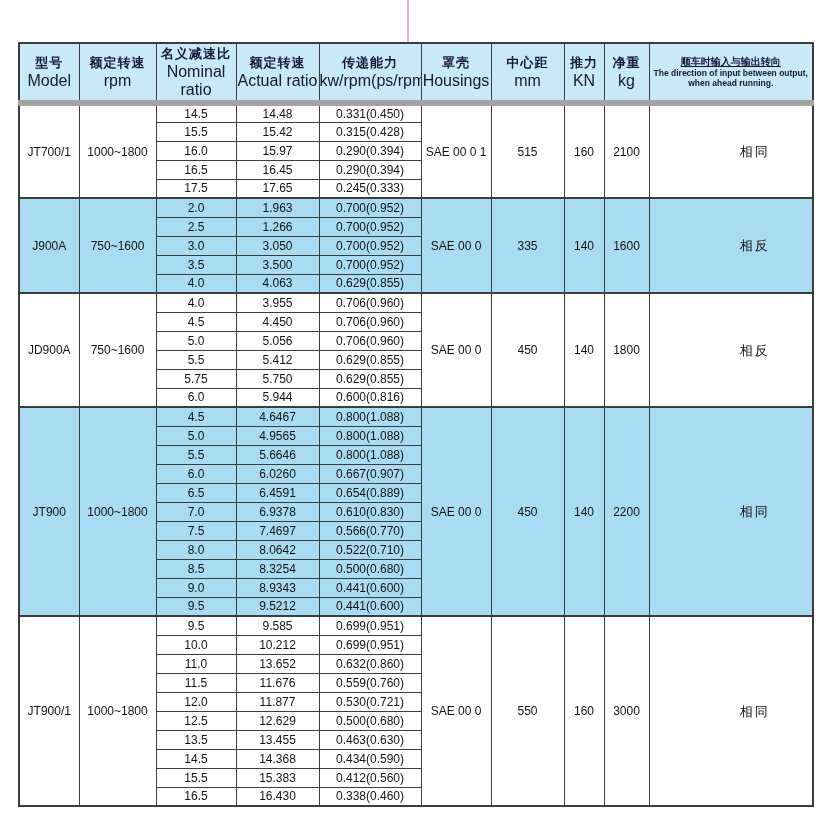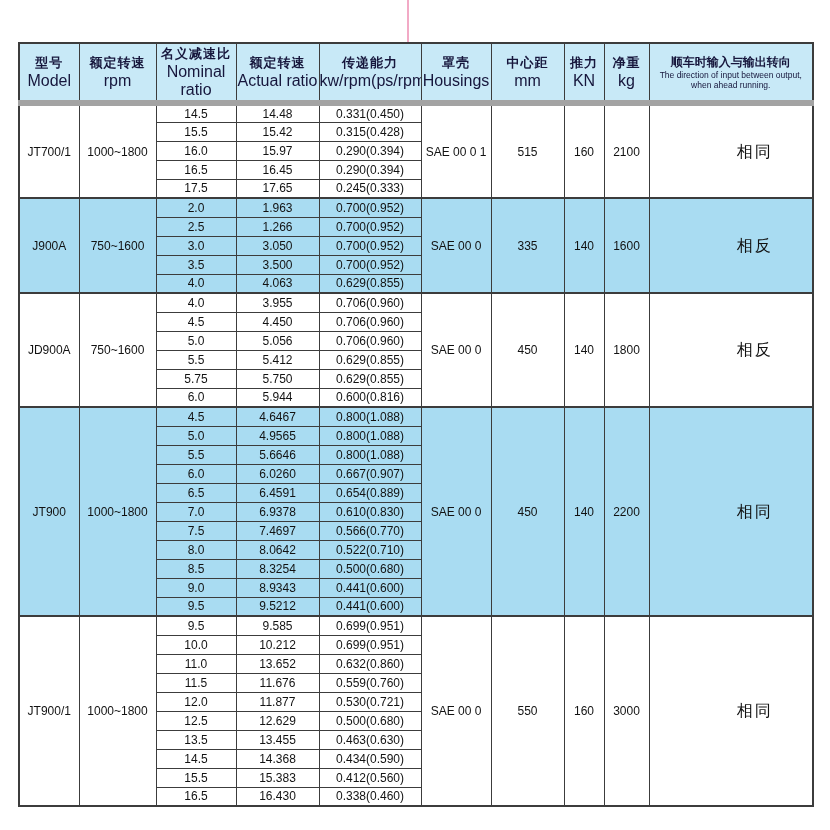--- a/index.html
+++ b/index.html
@@ -38,32 +38,32 @@
   }
   .spec thead th {
     background: #c8e9f7;
     height: 60px;
     color: #16163c;
     border-bottom: 6px solid #a3a3a3;
     padding: 1px 0;
   }
   .spec thead .zh { font-size: 13px; font-weight: bold; letter-spacing: 1px; }
   .spec thead .en { font-size: 16px; font-weight: normal; letter-spacing: 0; }
-  .spec thead th.small .zh { font-size: 12px; letter-spacing: 0; }
-  .spec thead th.small .en { font-size: 8.5px; font-weight: normal; line-height: 1.15; padding: 0 2px; }
+  .spec thead th.small .zh { font-size: 10px; letter-spacing: 0; text-decoration: underline; }
+  .spec thead th.small .en { font-size: 8.5px; font-weight: bold; line-height: 1.15; padding: 0 2px; }
   .spec td {
     height: 19px;
     font-size: 12px;
     line-height: 1;
     color: #121212;
     background: #ffffff;
   }
   .spec tr.hl td { background: #a9dcf2; }
   .spec tr.group-start td { border-top: 2px solid #3c3c3c; margin-left: 28px; }
-  .spec td.cjk { font-size: 16px; letter-spacing: 2px; padding-left: 48px; }
+  .spec td.cjk { font-size: 13px; letter-spacing: 2px; padding-left: 48px; }
 </style>
 </head>
 <body>
 
 <div class="page">
 
   <div class="fold-line"></div>
 
 
   <table class="spec">

